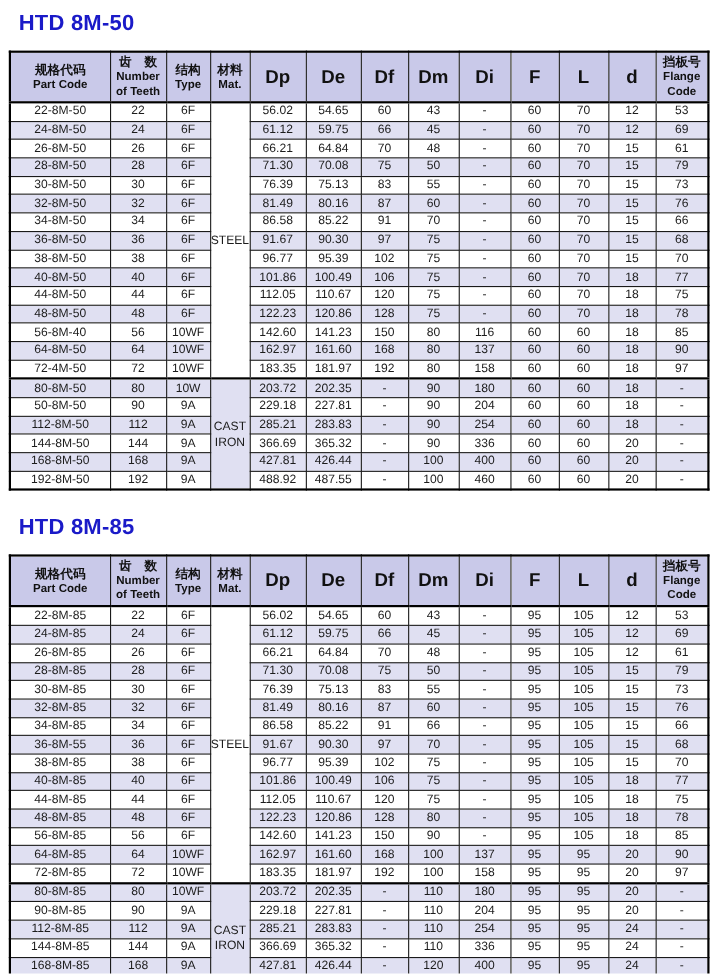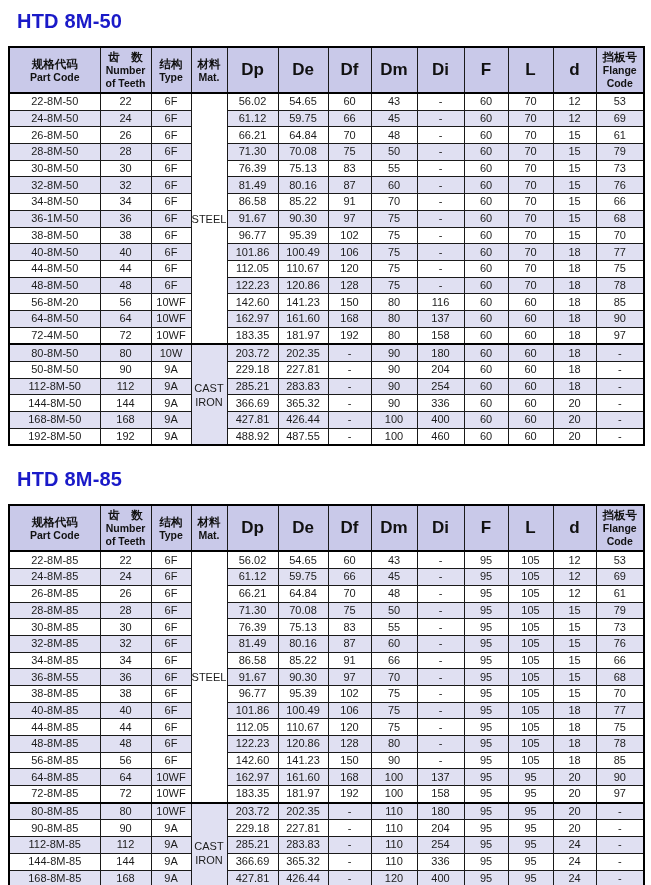--- a/index.html
+++ b/index.html
@@ -238,21 +238,21 @@
             <td>85.22</td>
             <td>91</td>
             <td>70</td>
             <td>-</td>
             <td>60</td>
             <td>70</td>
             <td>15</td>
             <td>66</td>
           </tr>
           <tr class="band">
-            <td>36-1M-50</td>
+            <td>36-8M-50</td>
             <td>36</td>
             <td>6F</td>
             <td>91.67</td>
             <td>90.30</td>
             <td>97</td>
             <td>75</td>
             <td>-</td>
             <td>60</td>
             <td>70</td>
             <td>15</td>
@@ -308,21 +308,21 @@
             <td>120.86</td>
             <td>128</td>
             <td>75</td>
             <td>-</td>
             <td>60</td>
             <td>70</td>
             <td>18</td>
             <td>78</td>
           </tr>
           <tr>
-            <td>56-8M-20</td>
+            <td>56-8M-40</td>
             <td>56</td>
             <td>10WF</td>
             <td>142.60</td>
             <td>141.23</td>
             <td>150</td>
             <td>80</td>
             <td>116</td>
             <td>60</td>
             <td>60</td>
             <td>18</td>

